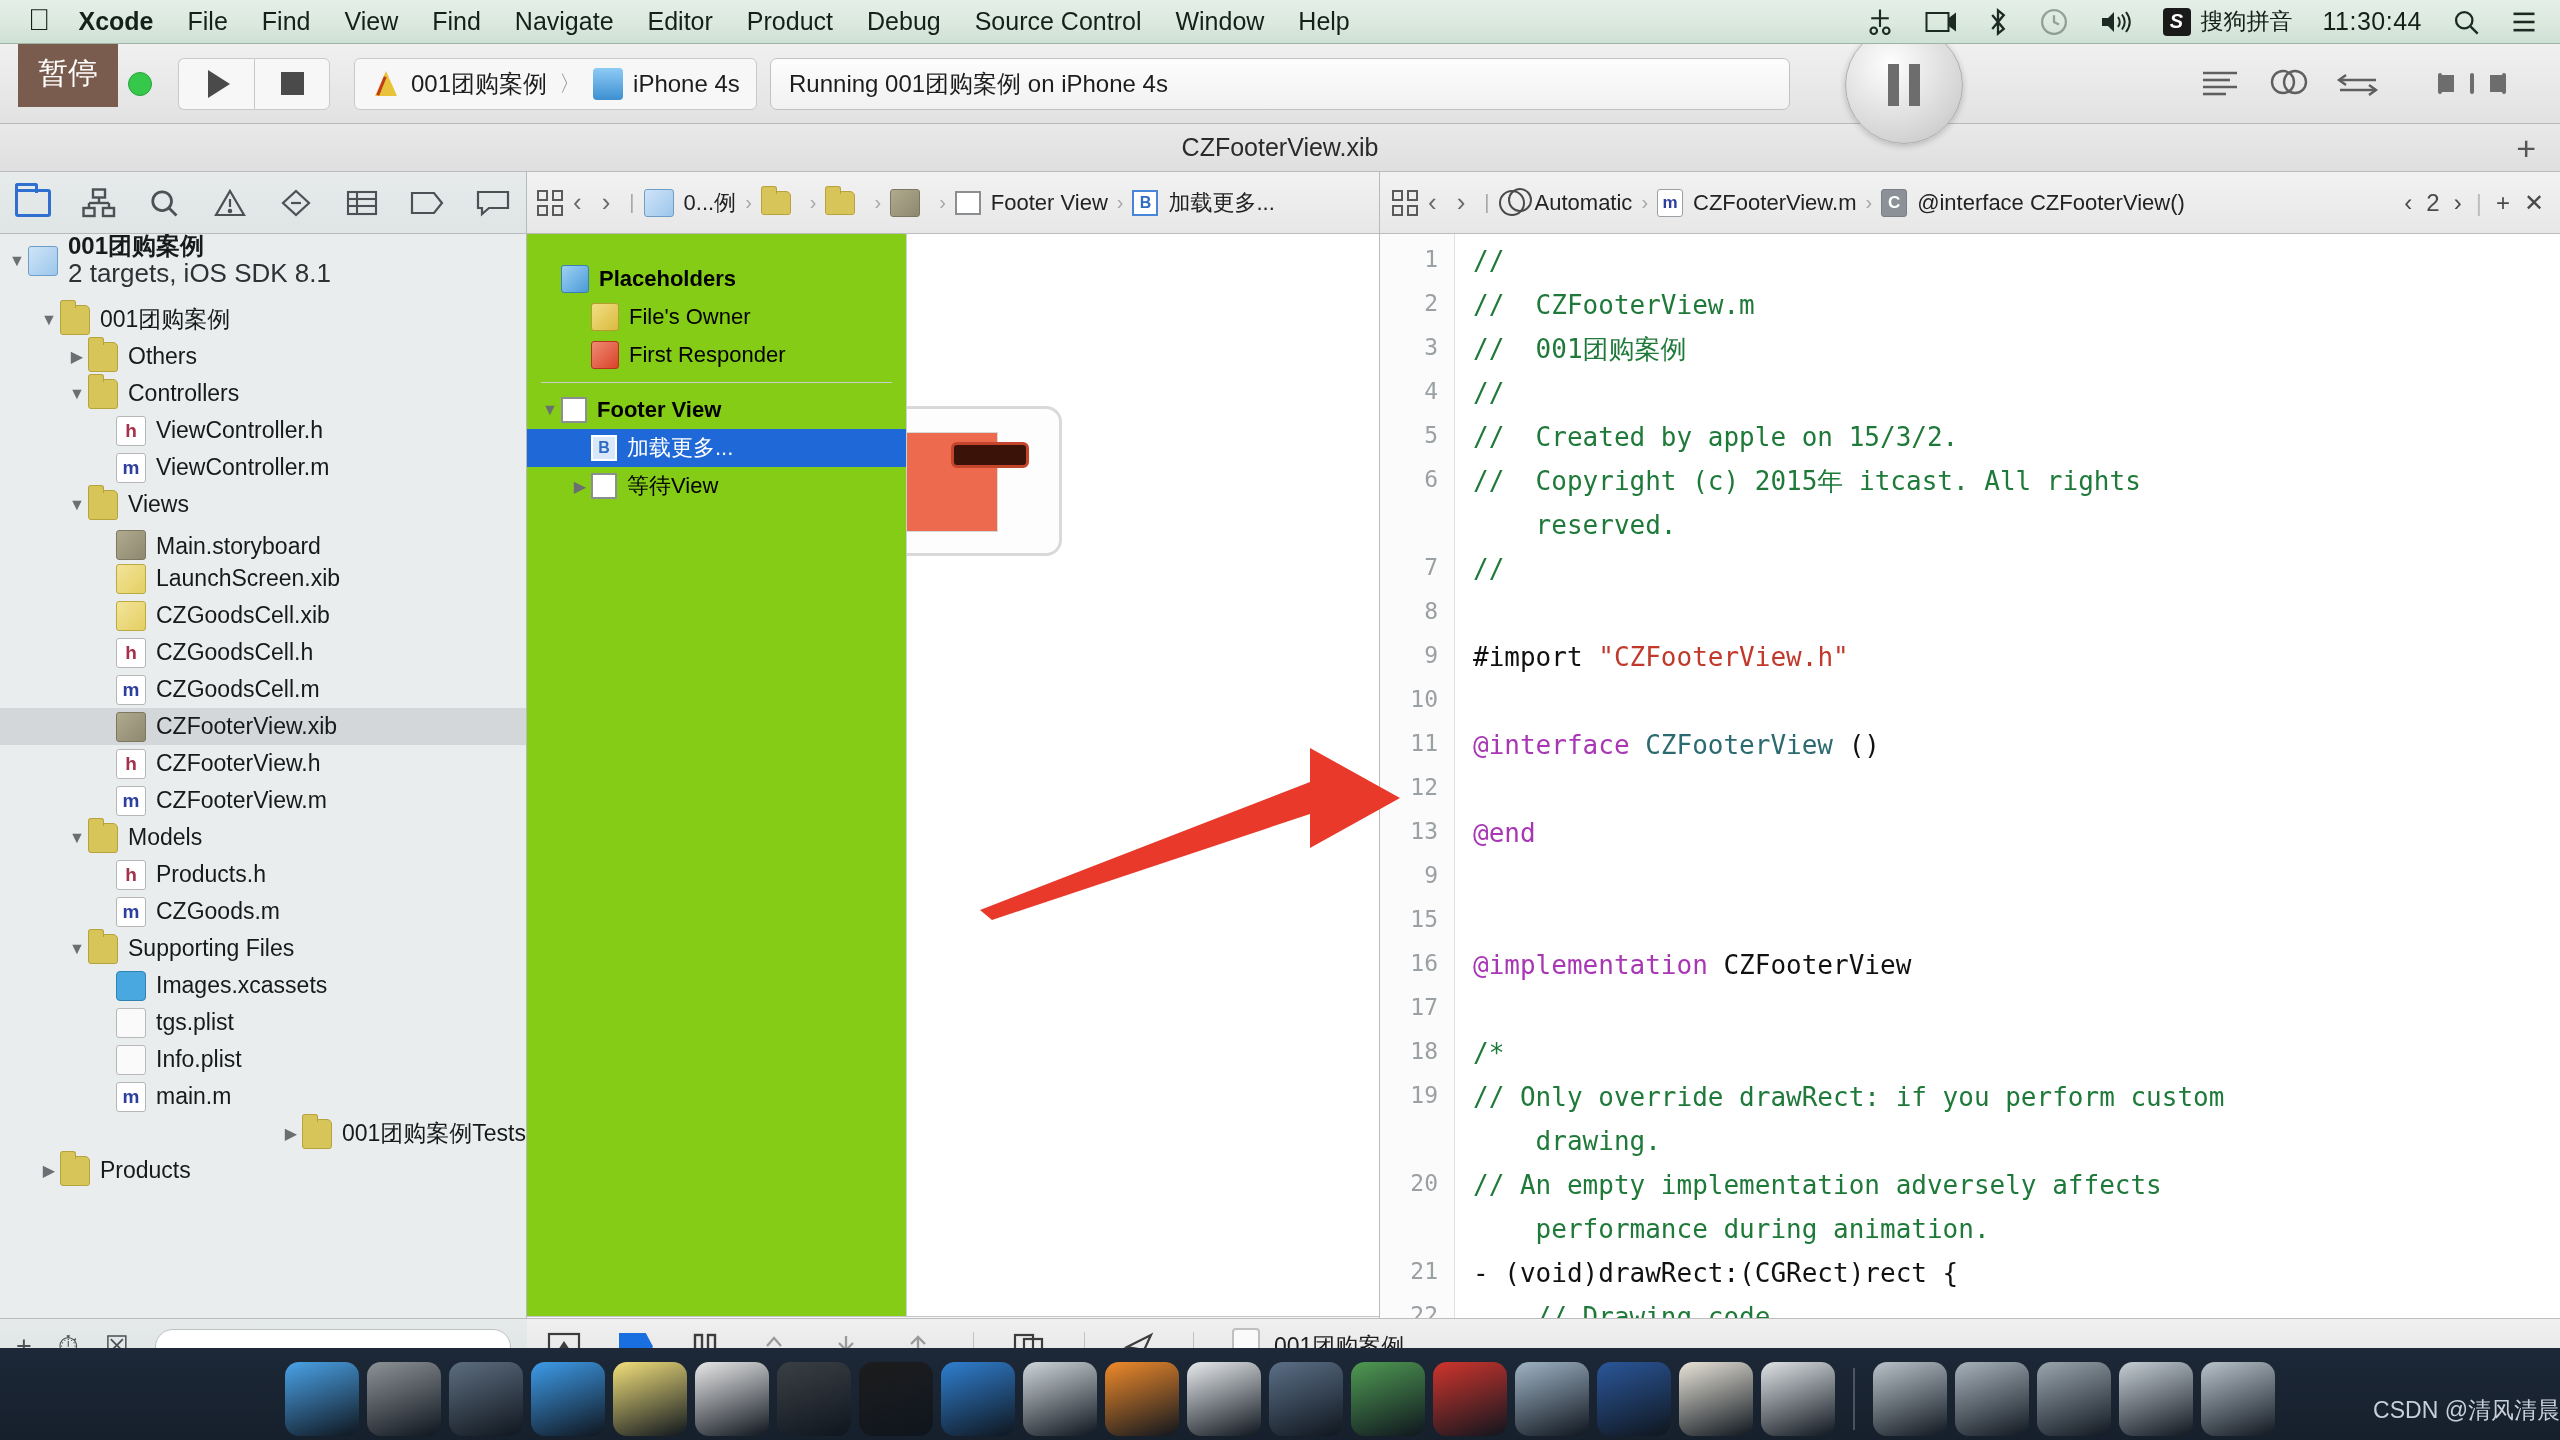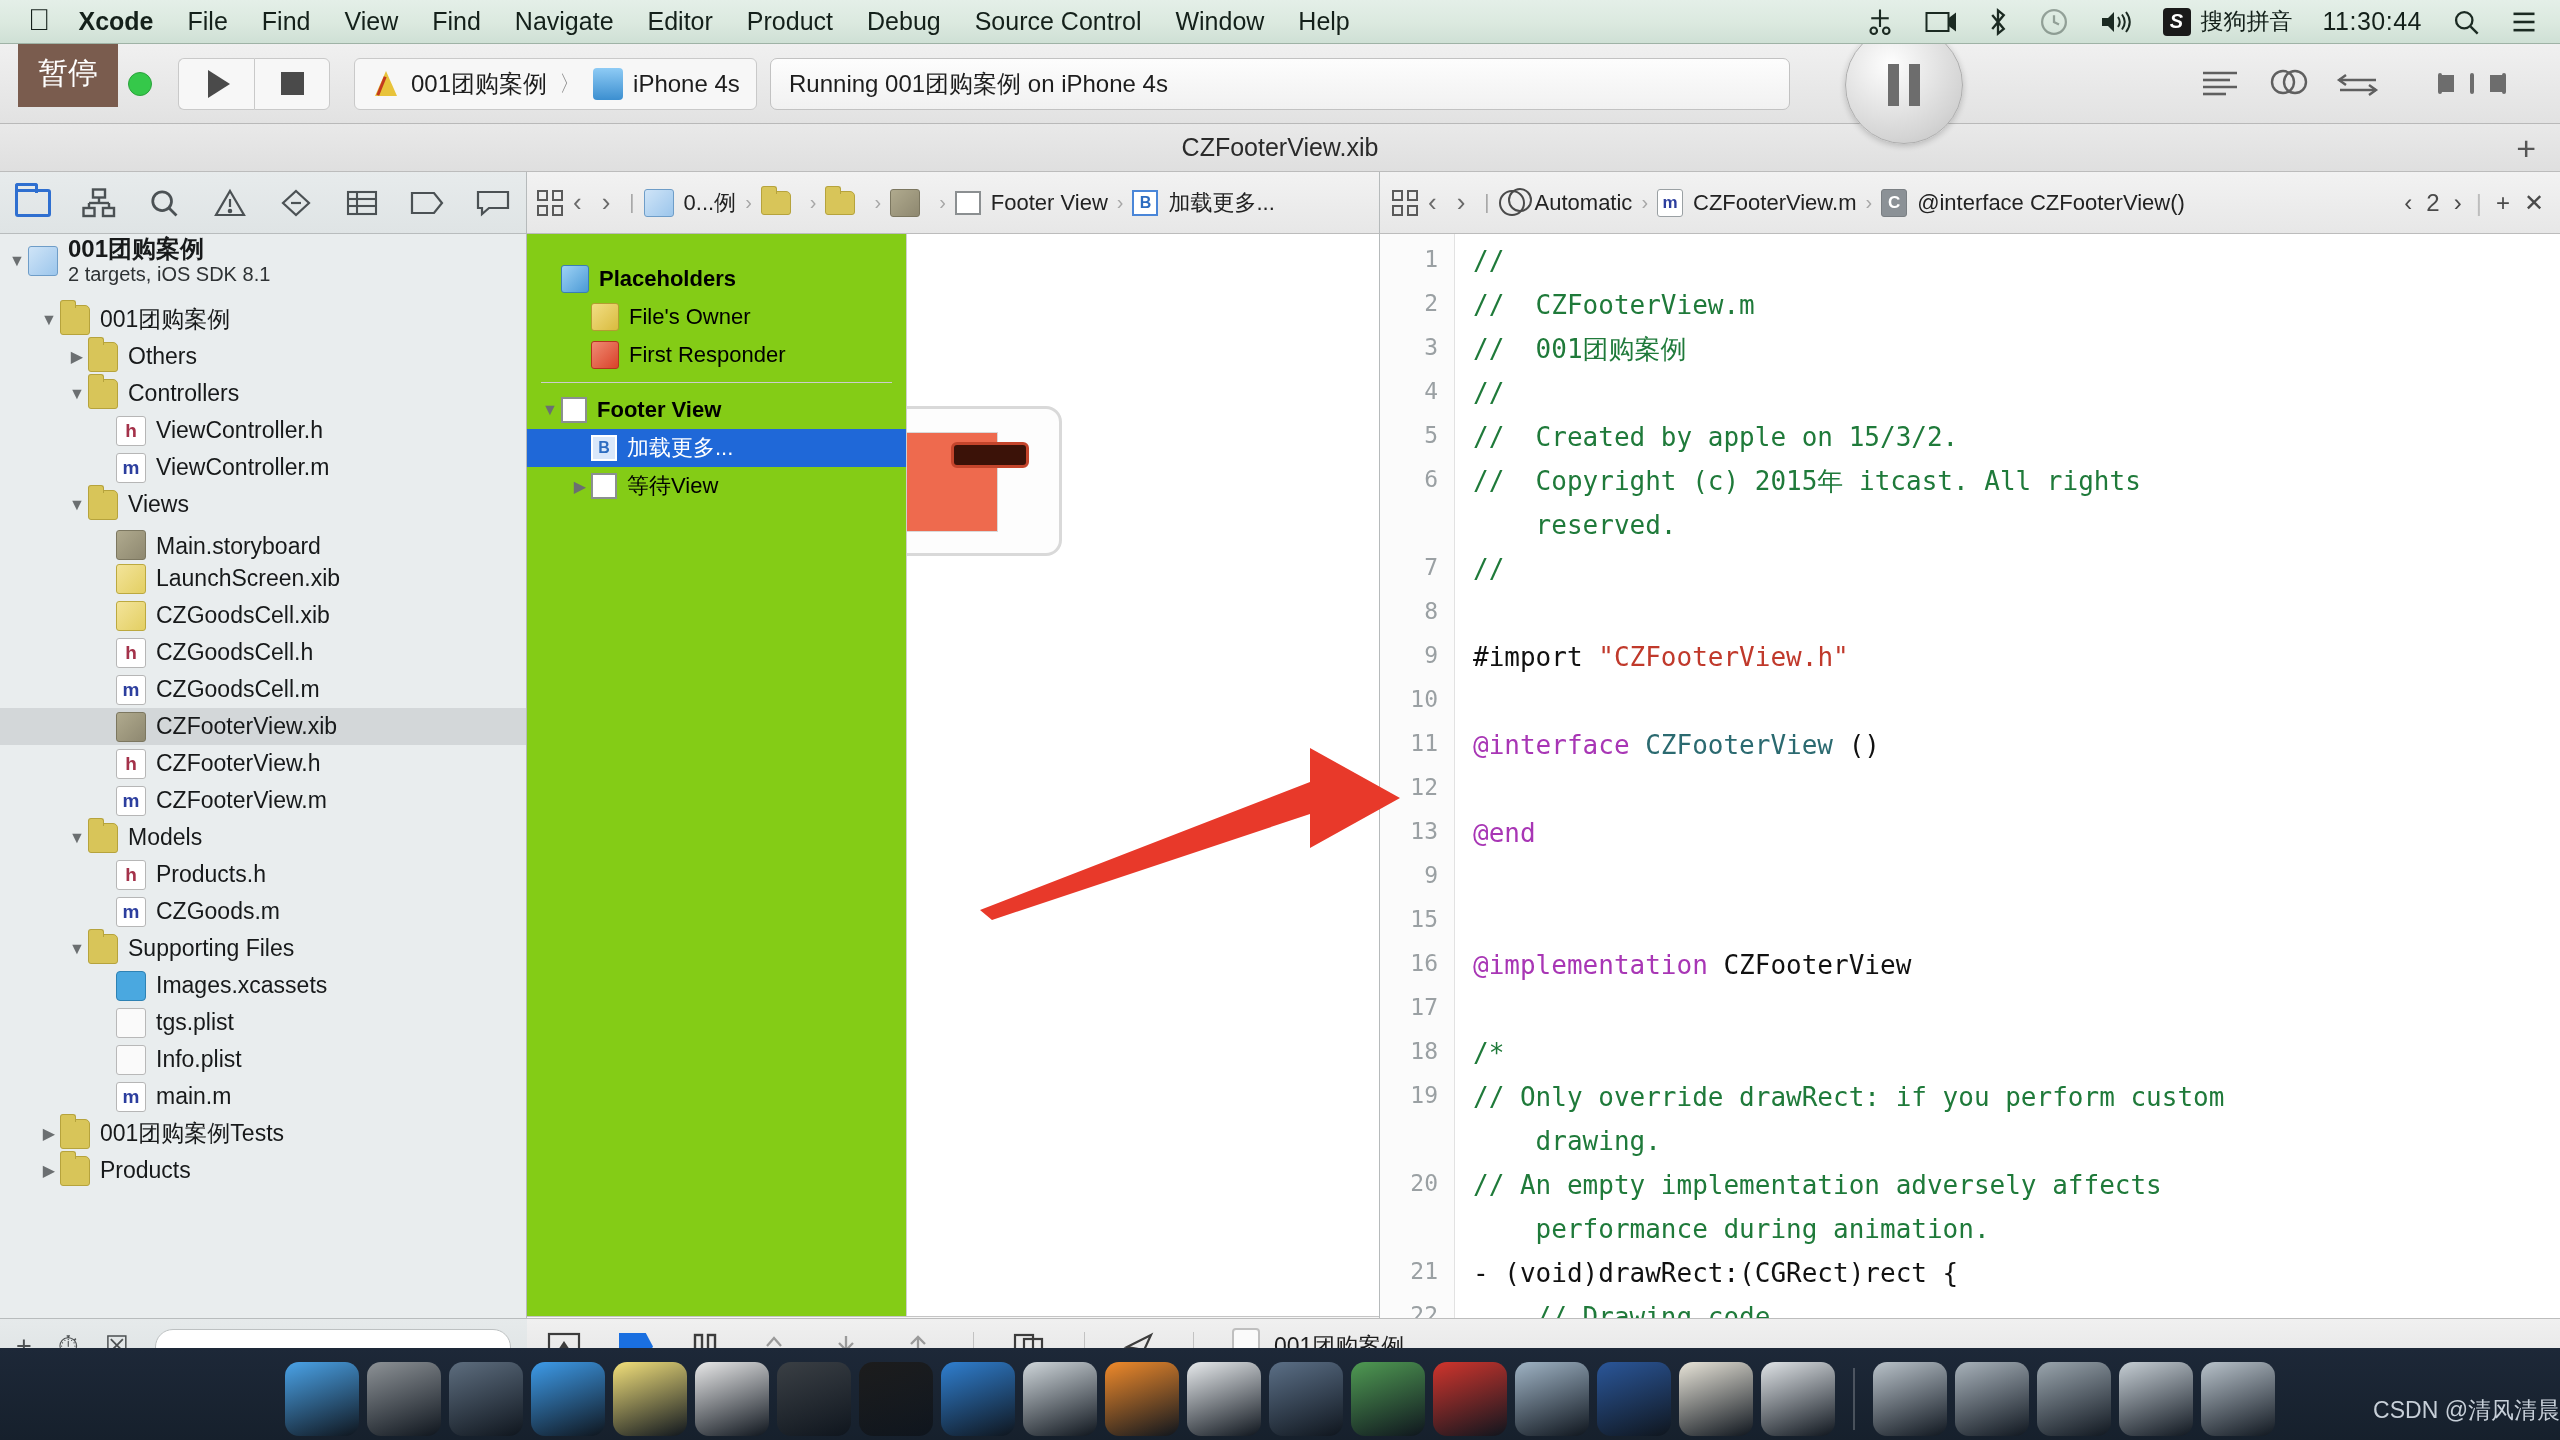--- a/index.html
+++ b/index.html
@@ -120,21 +120,21 @@
   .fi.folder::before{content:"";position:absolute;left:-1px;top:-6px;width:14px;height:7px;background:#d8c559;border:1.5px solid #b6a33c;border-bottom:none;border-radius:3px 3px 0 0;}
   .fi.lab{ font-size:19px;font-weight:bold;display:flex;align-items:center;justify-content:center;background:#fff;border:1.5px solid #b6b6b6;border-radius:3px;}
   .fi.lab.h{ color:#a4324a; }
   .fi.lab.m{ color:#2c3e9e; }
   .fi.xib{ background:linear-gradient(135deg,#f3e49a,#e3cf63); border:1.5px solid #bca93f;border-radius:3px;}
   .fi.story{ background:linear-gradient(135deg,#b0aa8e,#8e8870); border:1.5px solid #7c7760;border-radius:3px;}
   .fi.assets{ background:#4aa8e0; border:1.5px solid #2e82b4;border-radius:4px;}
   .fi.plist{ background:#fafafa;border:1.5px solid #b8b8b8;border-radius:3px;}
   .fi.proj{ background:linear-gradient(135deg,#cfe4f7,#9cc6ec); border:1.5px solid #6e9dc8;border-radius:3px;}
   .proj-title{ font-weight:bold; font-size:24px;}
-  .proj-sub{ font-size:20px; color:#2e3234;}
+  .proj-sub{ font-size:26px; color:#2e3234;}
   .filterbox{ flex:1;height:36px;background:#fff;border:1px solid #bdc1c2;border-radius:18px;}
 
   
   .ibpane{ width:853px; display:flex;flex-direction:column; background:#f4f4f4; border-right:1px solid #b6babb;}
   .jumpbar{
     height:62px; background:linear-gradient(180deg,#f2f2f2,#e7e7e7); border-bottom:1px solid #bcbcbc;
     display:flex;align-items:center; padding:0 10px; font-size:22px; color:#222; white-space:nowrap; overflow:hidden;
   }
   .jb-arrow{ color:#6a6a6a; font-size:26px; margin:0 10px;}
   .jb-sep{ color:#a6a6a6; margin:0 9px; font-size:20px;}
@@ -562,21 +562,21 @@
               <div class="row" style="padding-left: 94px;">
                 <span class="tw"></span>
                 <span class="fi plist"></span>
                 <span>Info.plist</span>
               </div>
               <div class="row" style="padding-left: 94px;">
                 <span class="tw"></span>
                 <span class="fi lab m">m</span>
                 <span>main.m</span>
               </div>
-              <div class="row" style="padding-left: 38px;">
+              <div class="row" style="padding-left: 38px; justify-content: flex-end;">
                 <span class="tw closed"></span>
                 <span class="fi folder"></span>
                 <span>001团购案例Tests</span>
               </div>
               <div class="row" style="padding-left: 38px;">
                 <span class="tw closed"></span>
                 <span class="fi folder"></span>
                 <span>Products</span>
               </div>
             </div>

